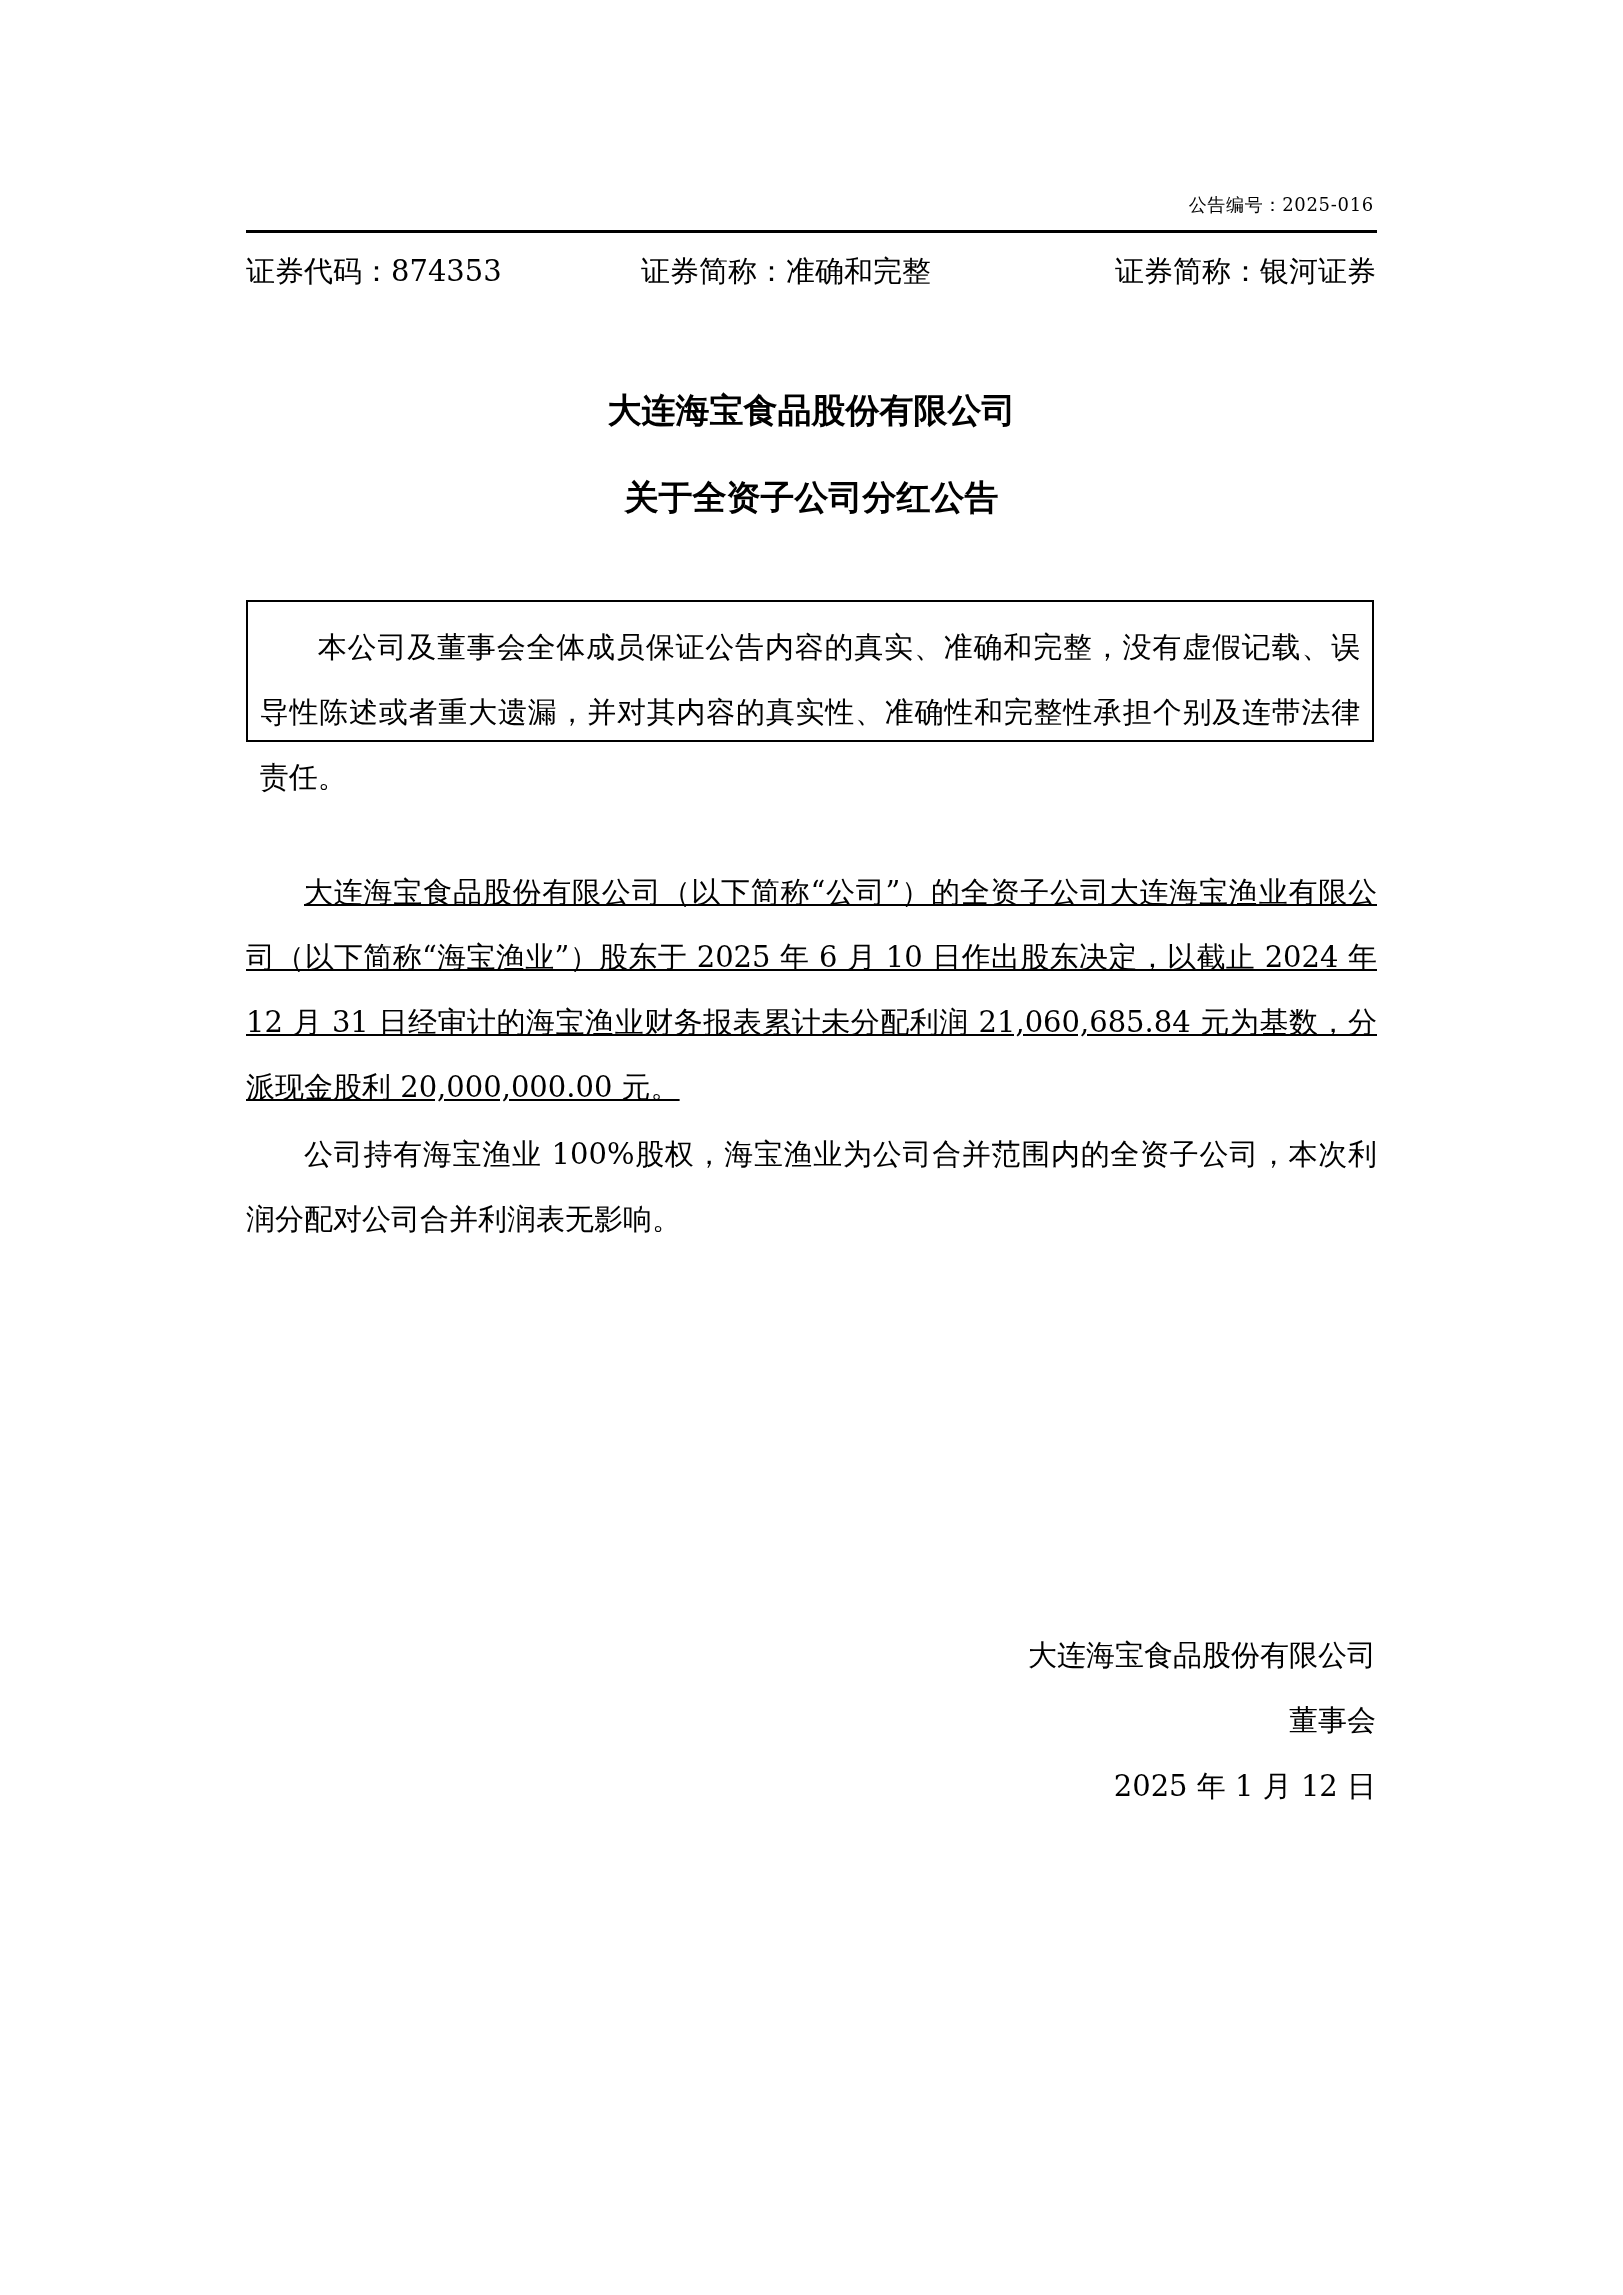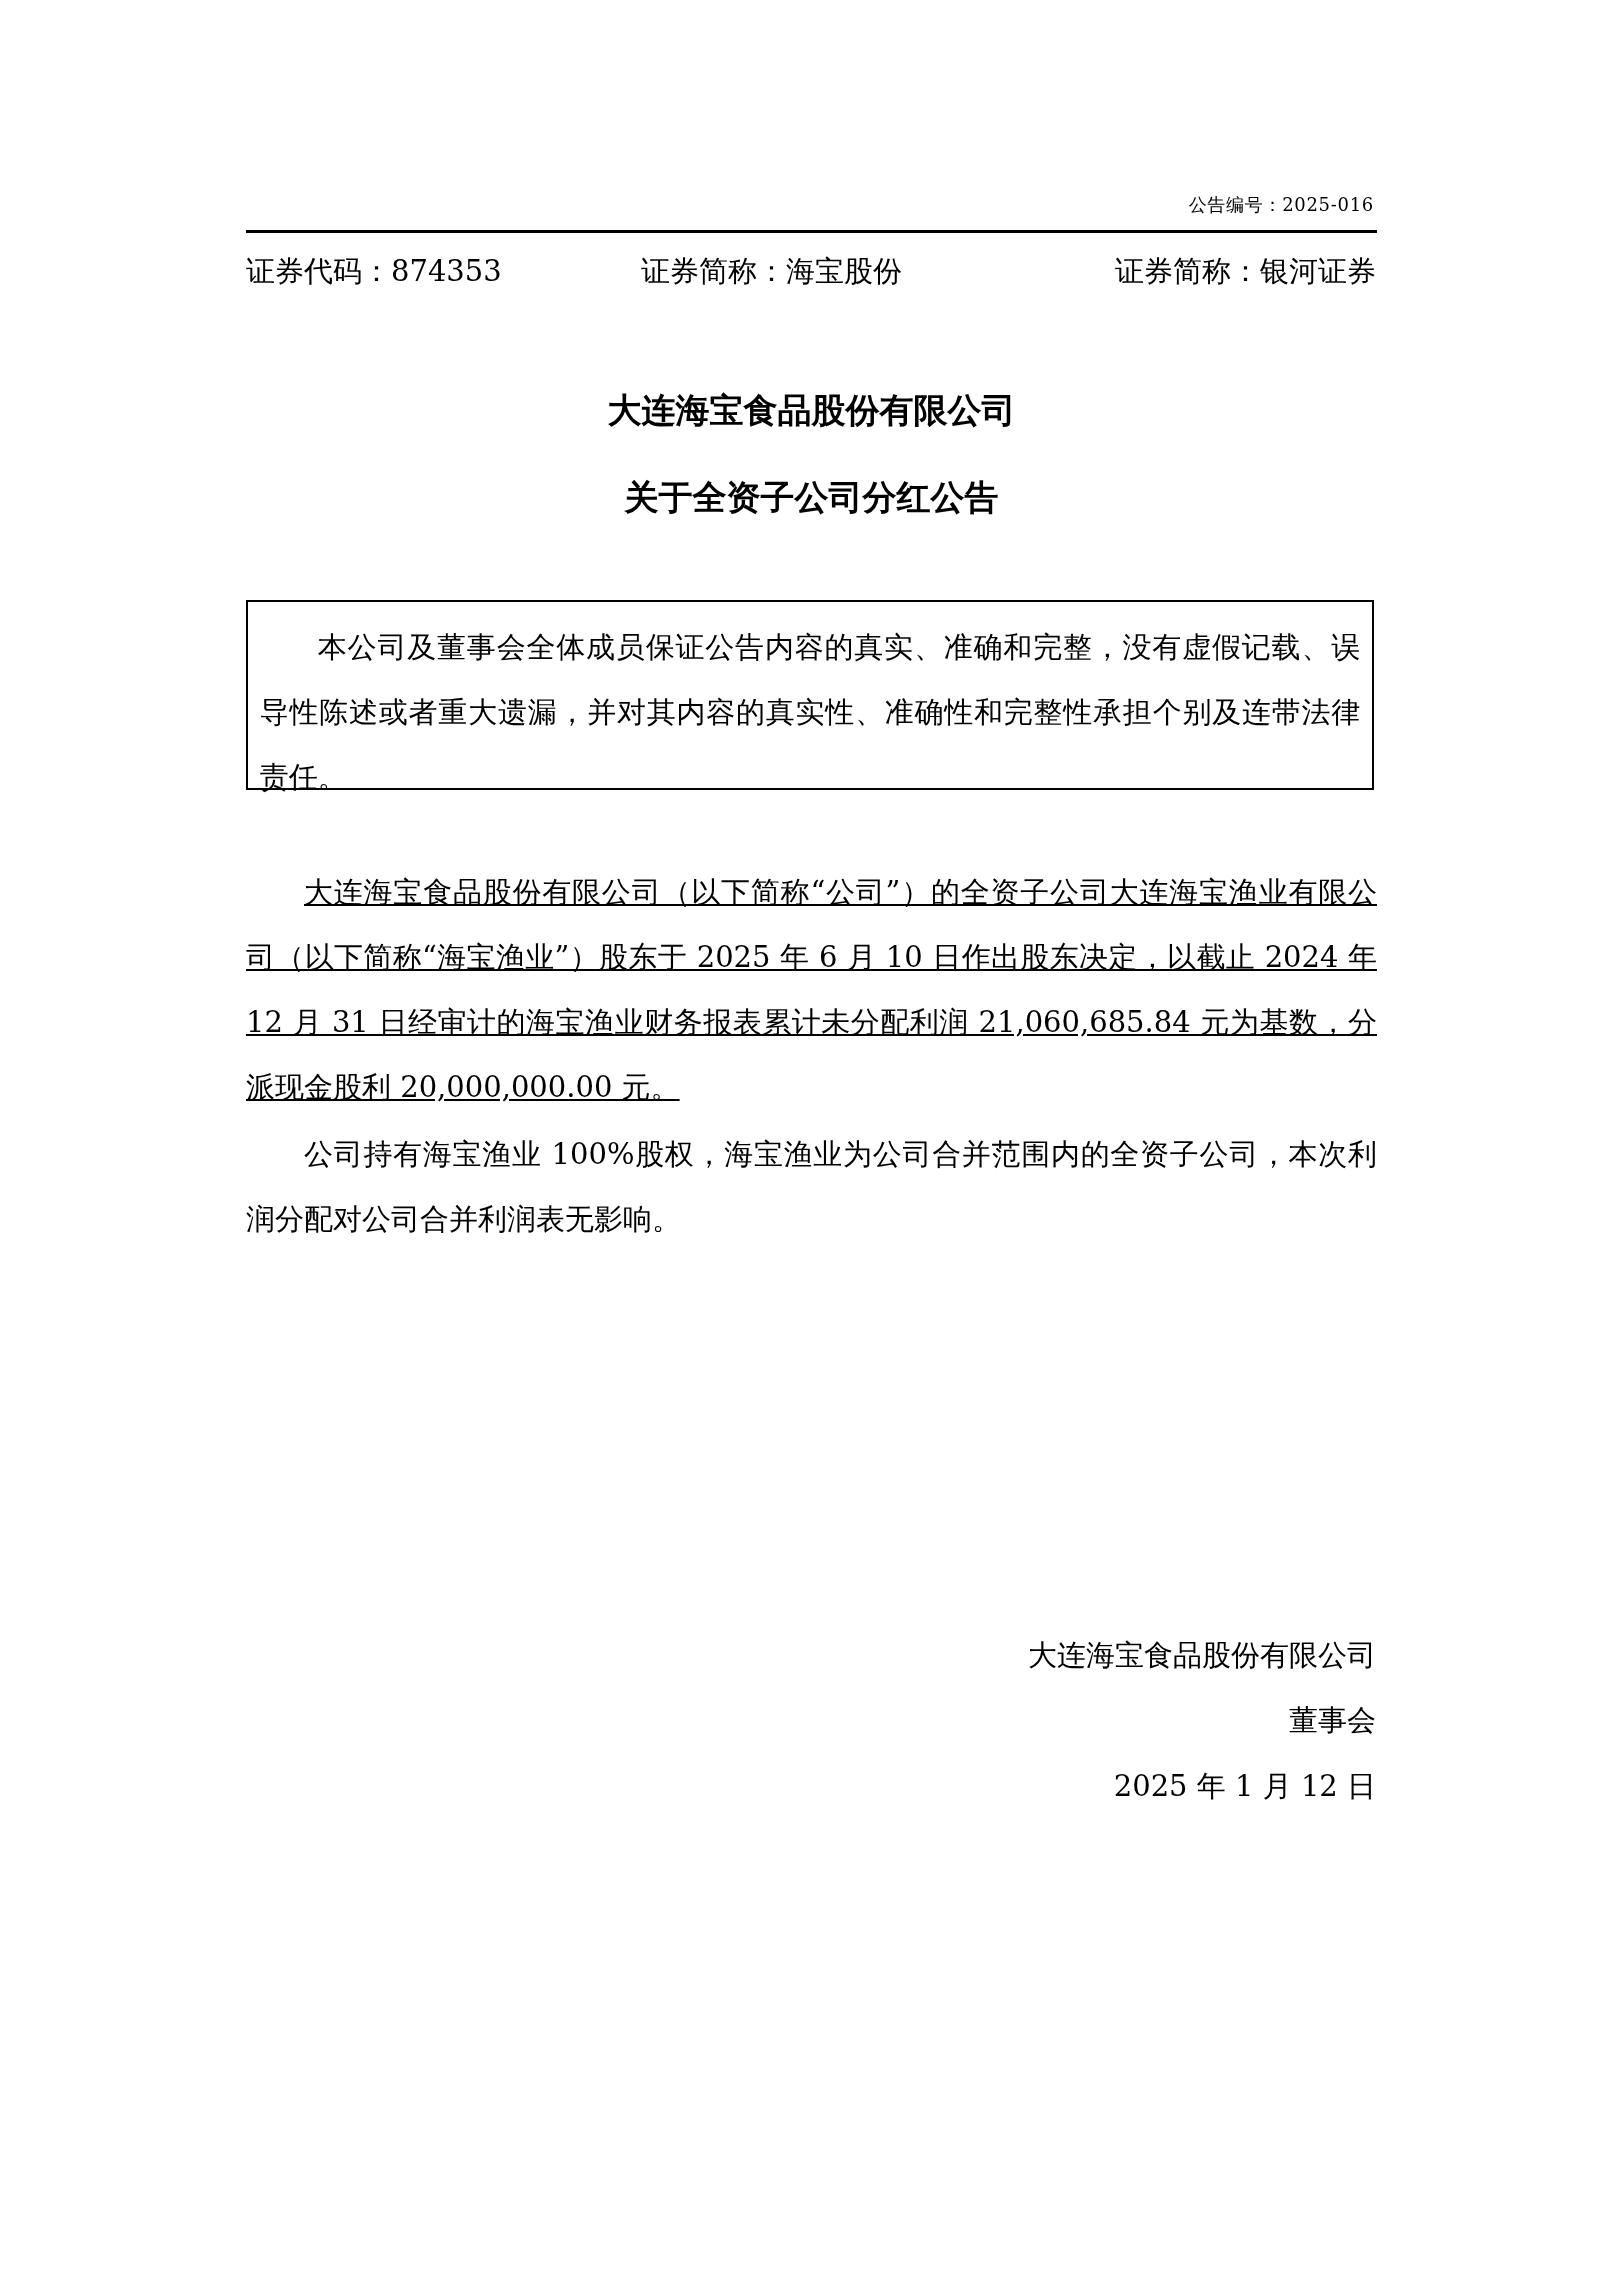--- a/index.html
+++ b/index.html
@@ -9,41 +9,41 @@
   #notice-no { right: 249px; top: 192px; font-size: 18px; line-height: 26px; letter-spacing: 0.7px; }
   #header-rule { left: 246px; top: 230px; width: 1131px; height: 3.3px; background: #000; }
   .meta { top: 252px; font-size: 29px; line-height: 39px; }
   #meta-code { left: 246px; text-align: right; }
   #meta-name { left: 641px; }
   #meta-broker { right: 247px; }
   .title { left: 0; width: 1623px; text-align: center; font-family: "DejaVu Sans", "Liberation Sans", sans-serif;
            font-weight: bold; font-size: 34px; line-height: 46px; }
   #title-1 { top: 387px; }
   #title-2 { top: 474px; }
-  #statement-box { left: 246px; top: 600px; width: 1128px; height: 190px; border: 2px solid #000;
+  #statement-box { left: 246px; top: 600px; width: 1128px; height: 142px; border: 2px solid #000;
                    box-sizing: border-box; padding: 13px 11.8px 0 11.8px; }
   #statement-box p { margin: 0; font-size: 29px; line-height: 65px; text-indent: 58px; text-align: justify;
                      text-align-last: left; }
   .body-p { left: 246px; width: 1131px; font-size: 29px; line-height: 65px; margin: 0;
             text-indent: 58px; text-align: justify; }
   #para-1 { top: 860px; text-decoration: underline; }
   #para-2 { top: 1122px; }
   .sig { right: 247px; font-size: 29px; line-height: 39px; text-align: right; }
   #sig-company { top: 1636px; }
   #sig-board { top: 1701px; }
   #sig-date { top: 1767px; }
 </style>
 </head>
 <body>
 
 <div id="notice-no" class="abs">公告编号：2025-016</div>
 <div id="header-rule" class="abs"></div>
 
 <div id="meta-code" class="abs meta">证券代码：874353</div>
-<div id="meta-name" class="abs meta">证券简称：海宝股份</div>
+<div id="meta-name" class="abs meta">证券简称：准确和完整</div>
 <div id="meta-broker" class="abs meta">证券简称：银河证券</div>
 
 <div id="title-1" class="abs title">大连海宝食品股份有限公司</div>
 <div id="title-2" class="abs title">关于全资子公司分红公告</div>
 
 <div id="statement-box" class="abs">
   <p>本公司及董事会全体成员保证公告内容的真实、准确和完整，没有虚假记载、误导性陈述或者重大遗漏，并对其内容的真实性、准确性和完整性承担个别及连带法律责任。</p>
 </div>
 
 <p id="para-1" class="abs body-p">大连海宝食品股份有限公司（以下简称“公司”）的全资子公司大连海宝渔业有限公司（以下简称“海宝渔业”）股东于 2025 年 6 月 10 日作出股东决定，以截止 2024 年 12 月 31 日经审计的海宝渔业财务报表累计未分配利润 21,060,685.84 元为基数，分派现金股利 20,000,000.00 元。</p>

